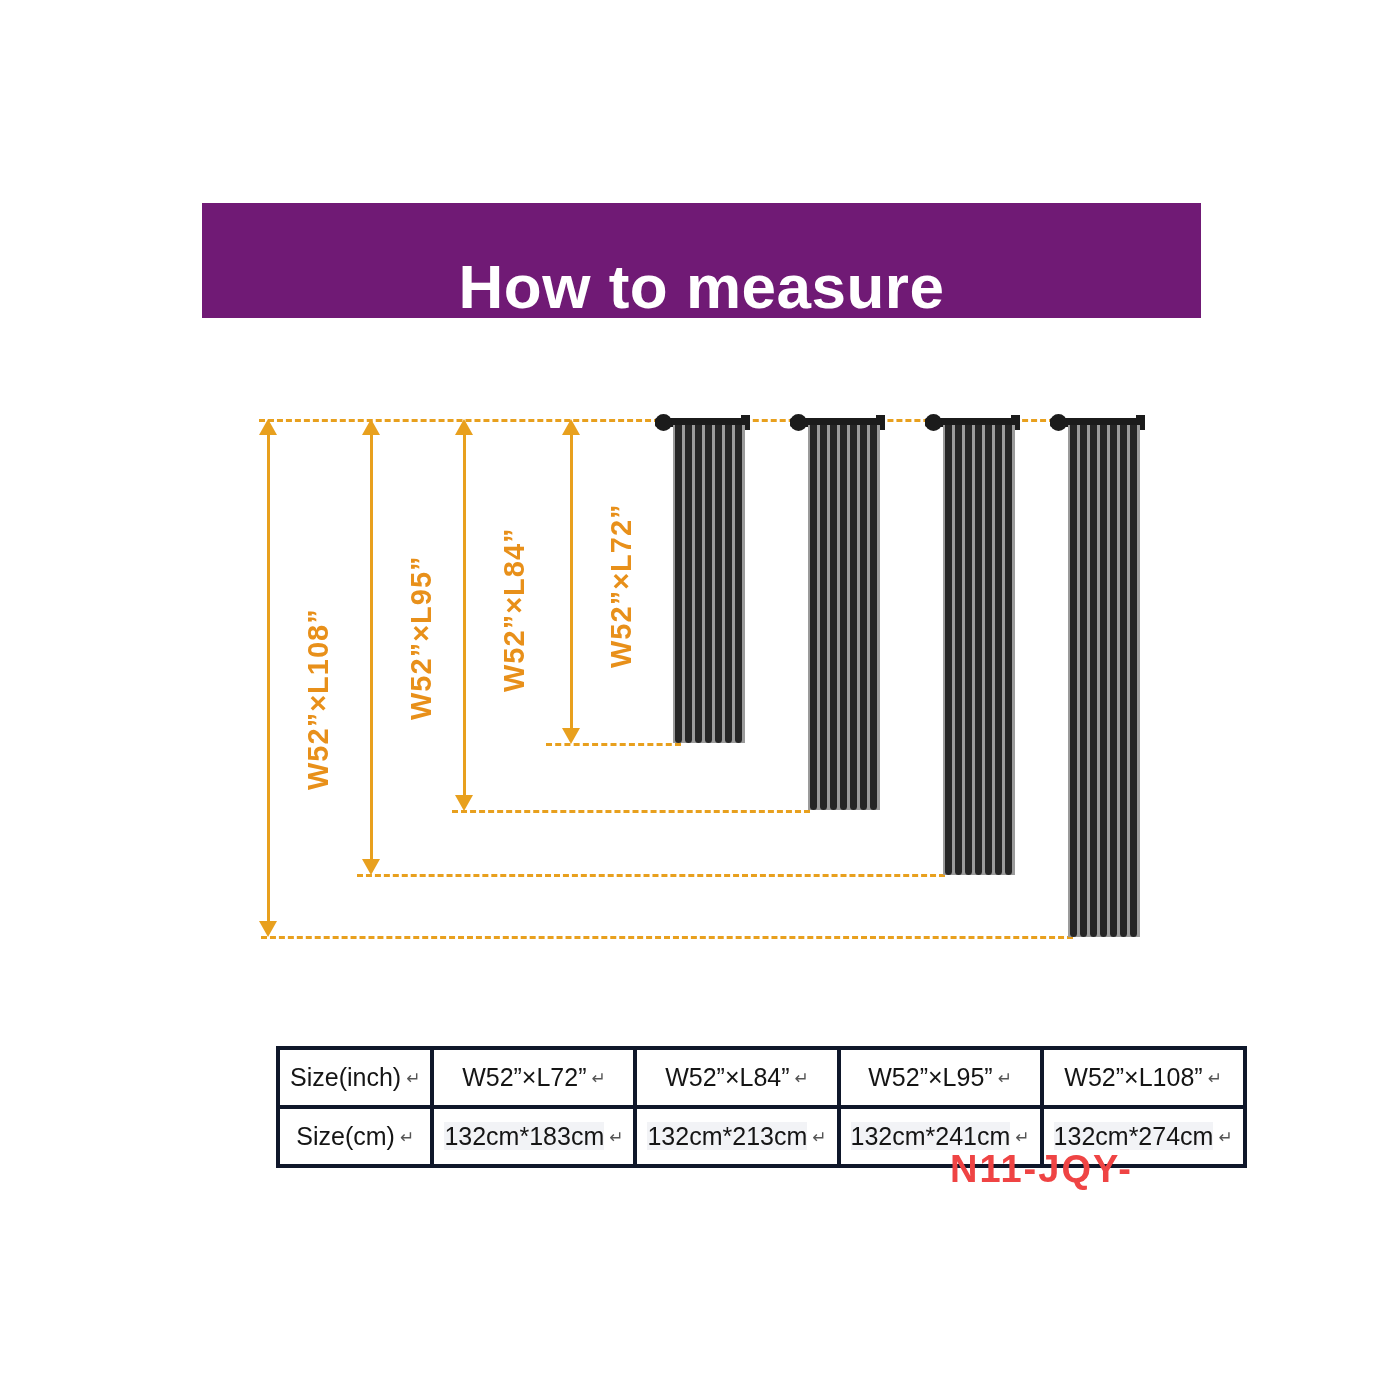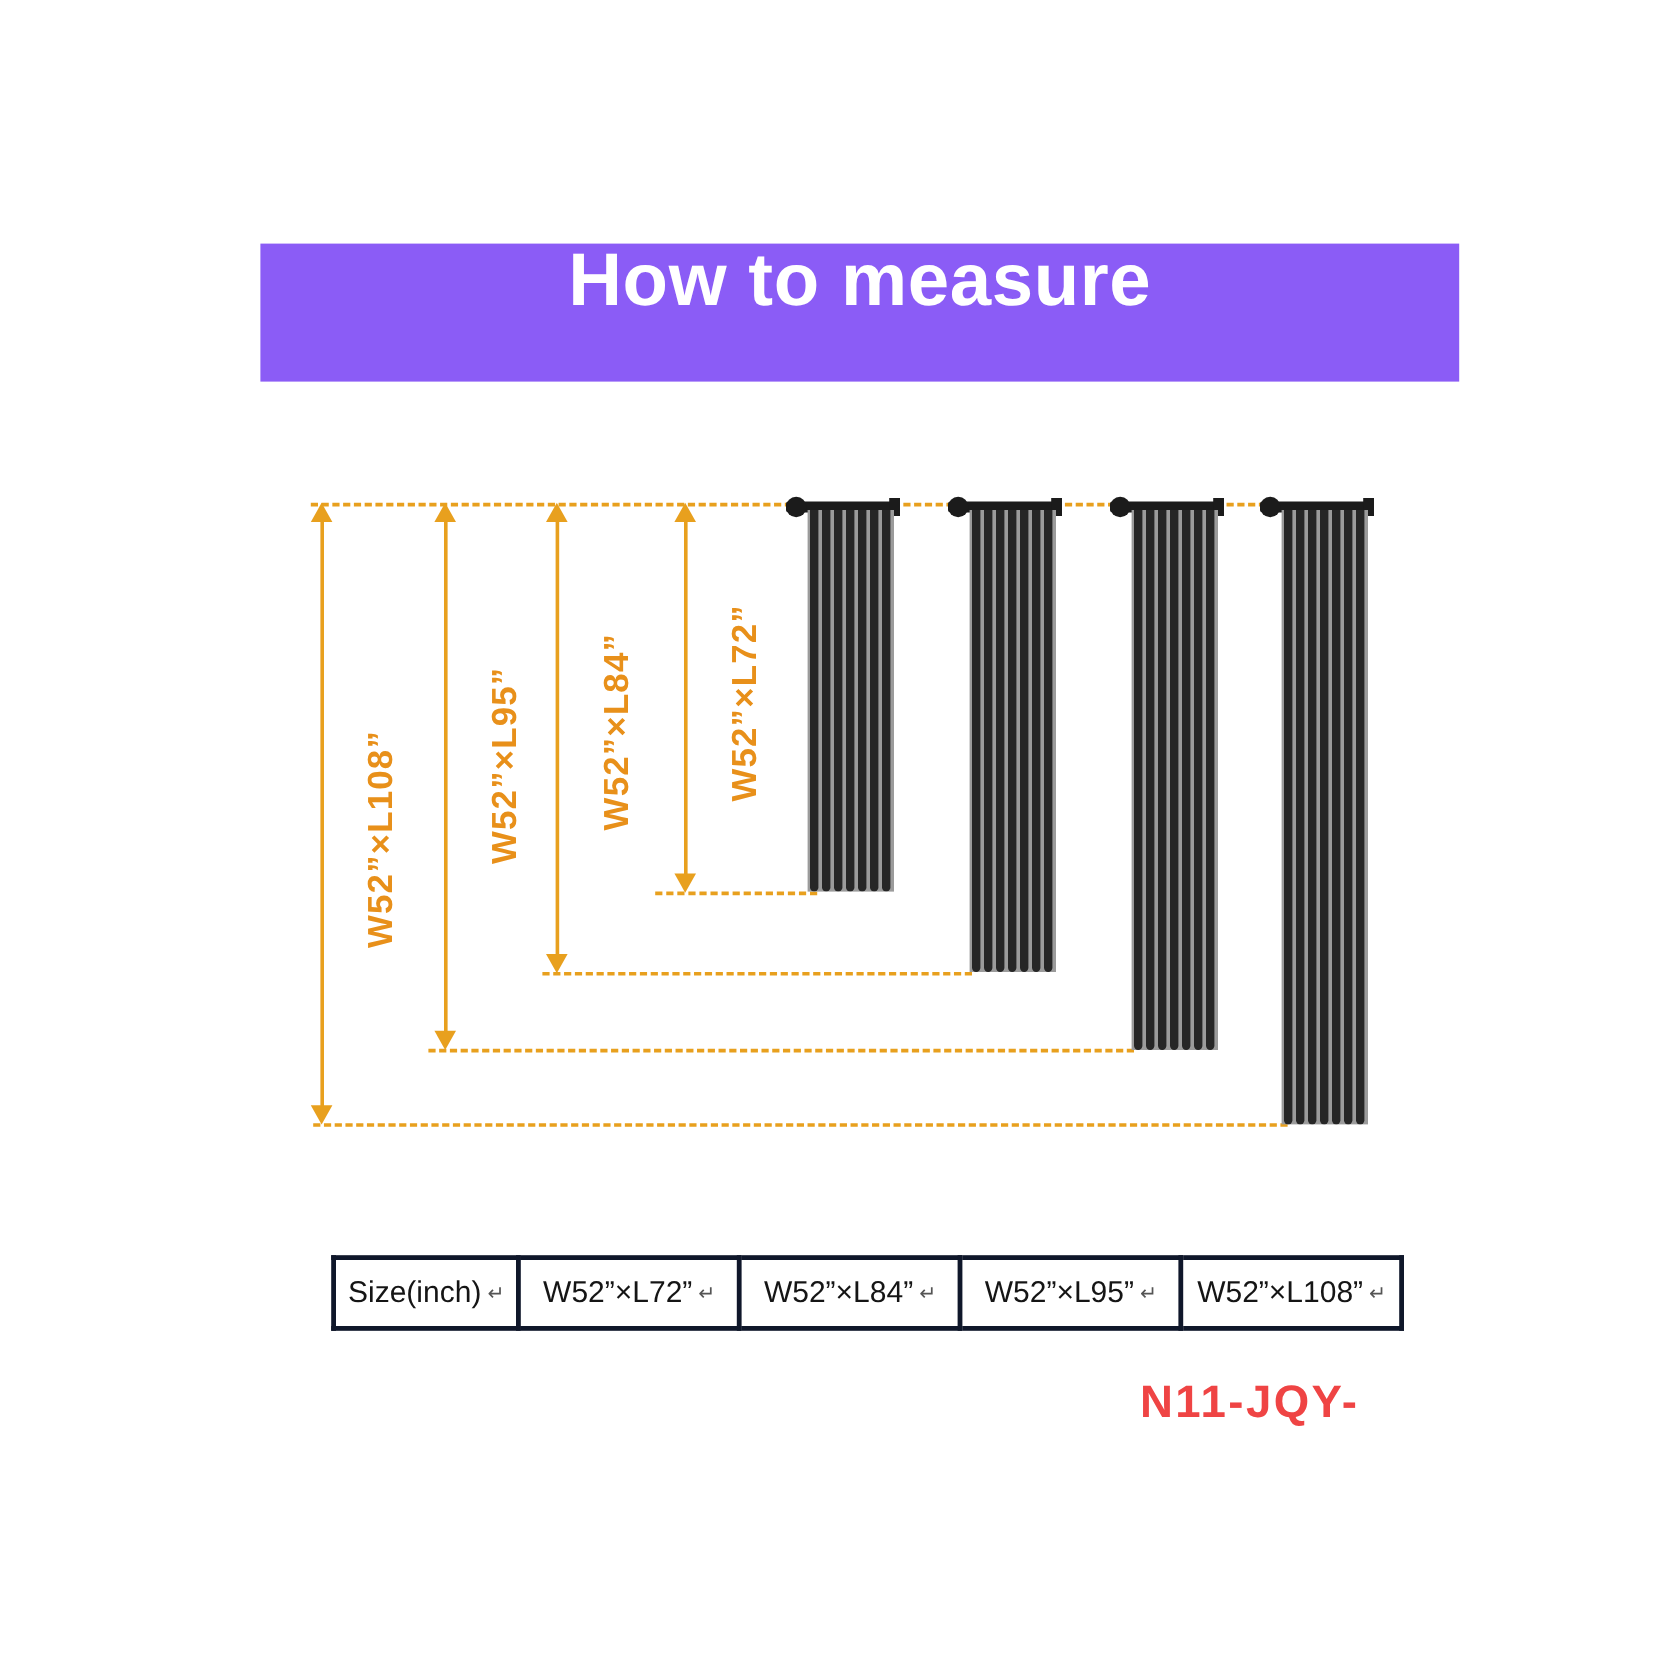--- a/index.html
+++ b/index.html
@@ -18,25 +18,24 @@
     overflow: hidden;
   }
 
   
   .banner {
     position: absolute;
     left: 202px;
     top: 203px;
     width: 999px;
     height: 115px;
-    background: #8b5cf6;
+    background: #701a75;
     display: flex;
-    align-items: flex-start;
+    align-items: flex-end;
     justify-content: center;
-    margin-left: 15px;
   }
   .banner-title {
     color: #ffffff;
     font-size: 62px;
     font-weight: bold;
     letter-spacing: 0.5px;
     font-family: "Liberation Sans", sans-serif;
     line-height: 1;
   }
 
@@ -305,18 +304,35 @@
         <td class="data-col">
           <span>W52”×L84”</span><span class="pilcrow">↵</span>
         </td>
         <td class="data-col">
           <span>W52”×L95”</span><span class="pilcrow">↵</span>
         </td>
         <td class="data-col">
           <span>W52”×L108”</span><span class="pilcrow">↵</span>
         </td>
       </tr>
+      <tr>
+        <td class="label-col">
+          <span>Size(cm)</span><span class="pilcrow">↵</span>
+        </td>
+        <td class="data-col">
+          <span class="cm-hl">132cm*183cm</span><span class="pilcrow">↵</span>
+        </td>
+        <td class="data-col">
+          <span class="cm-hl">132cm*213cm</span><span class="pilcrow">↵</span>
+        </td>
+        <td class="data-col">
+          <span class="cm-hl">132cm*241cm</span><span class="pilcrow">↵</span>
+        </td>
+        <td class="data-col">
+          <span class="cm-hl">132cm*274cm</span><span class="pilcrow">↵</span>
+        </td>
+      </tr>
     </tbody>
   </table>
 
   <div class="watermark">N11-JQY-</div>
 
 </div>
 
 </body></html>

